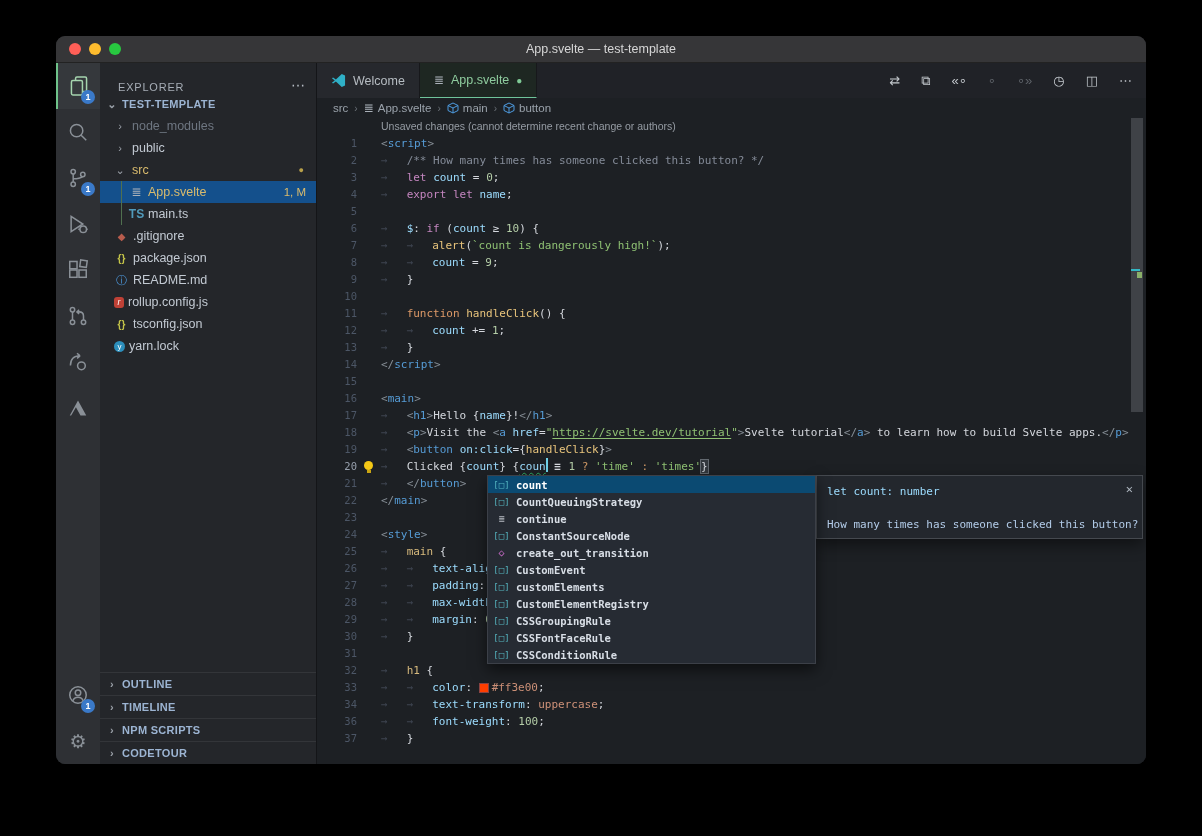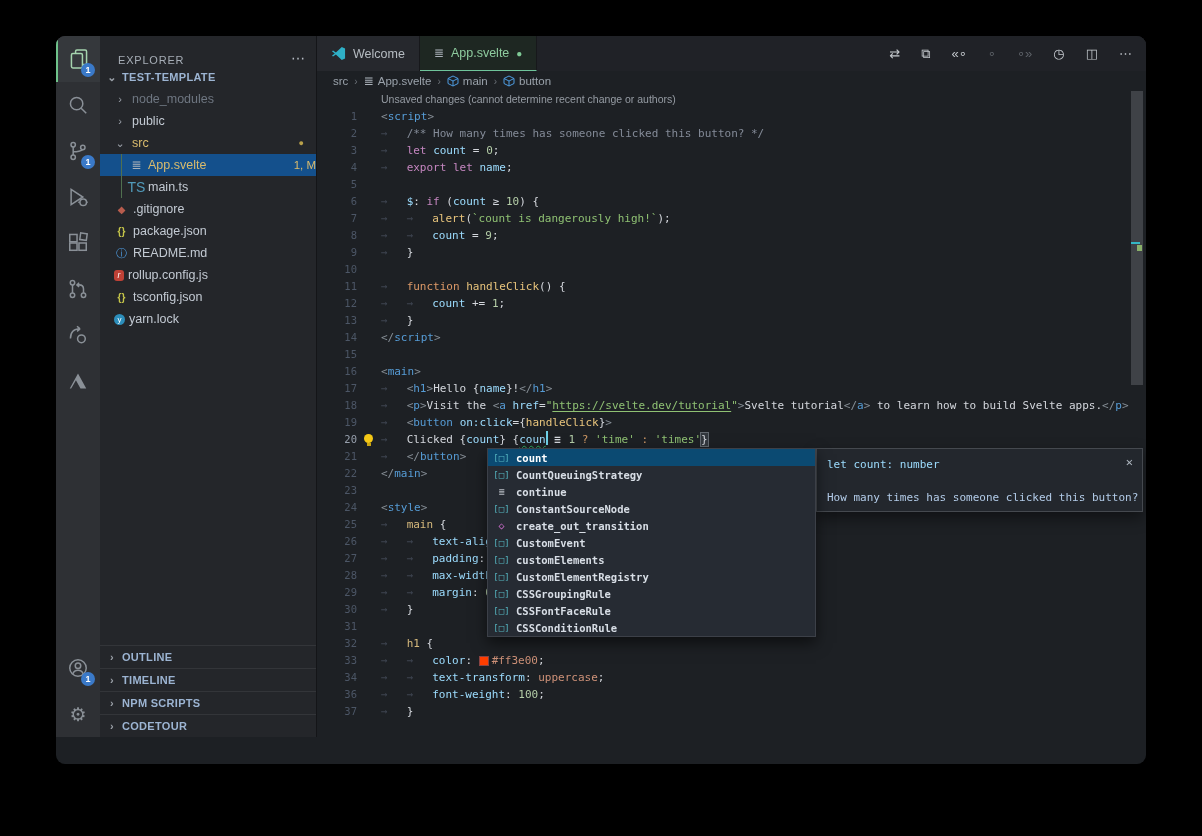--- a/index.html
+++ b/index.html
@@ -27,25 +27,25 @@
   .proj-row{height:22px;display:flex;align-items:center;font-weight:bold;font-size:11px;color:#9cb4d2;padding-left:6px;gap:4px;letter-spacing:.3px;}
   .chev{color:#9aa0a8;width:12px;text-align:center;display:inline-block;font-size:11px;}
   .files{position:relative;}
   .frow{height:22px;display:flex;align-items:center;font-size:12.5px;position:relative;padding-left:14px;}
   .frow .chev{margin-right:2px;}
   .frow.child{padding-left:29px;}
   .frow.selected{background:#14508c;}
   .frow .flabel{margin-left:4px;}
   .frow.dim .flabel{color:#6e7681;}
   .frow.mod .flabel{color:#d9bb6d;}
-  .fbadge{margin-left:auto;color:#d9bb6d;font-size:11.5px;}
+  .fbadge{margin-left:auto;margin-right:10px;color:#d9bb6d;font-size:11.5px;}
   .fdot{margin-left:auto;margin-right:12px;color:#b8a04a;font-size:9px;}
   .fic{width:15px;display:inline-flex;justify-content:center;align-items:center;flex:none;font-size:11px;}
   .ic-lines{color:#aab1b9;font-size:12px;}
-  .ic-ts{color:#519aba;font-weight:normal;font-size:14px;font-family:"Liberation Sans",sans-serif;}
+  .ic-ts{color:#519aba;font-weight:bold;font-size:12px;font-family:"Liberation Sans",sans-serif;}
   .ic-braces{color:#c5c549;font-weight:bold;font-size:10px;}
   .ic-info{color:#4e9be0;font-size:11px;}
   .ic-rollup{background:#bf4136;color:#fff;border-radius:3px;width:10px;height:11px;font-size:8.5px;font-style:italic;display:inline-flex;align-items:center;justify-content:center;}
   .ic-git{color:#b85c4d;font-size:10px;}
   .ic-yarn{background:#2c8ebb;color:#fff;border-radius:50%;width:11px;height:11px;font-size:8px;display:inline-flex;align-items:center;justify-content:center;}
   .guide{position:absolute;left:21px;width:1px;background:#50704f;}
   .sb-sections{margin-top:auto;}
   .section{height:22px;display:flex;align-items:center;gap:4px;padding-left:6px;font-weight:bold;font-size:11px;color:#9cb4d2;border-top:1px solid rgba(255,255,255,.07);letter-spacing:.3px;}
   
   .editor{flex:1;display:flex;flex-direction:column;background:#1d2024;position:relative;min-width:0;}
@@ -106,20 +106,28 @@
   .docs .dbody{position:absolute;left:10px;top:42px;color:#b3cce9;font-size:11px;}
   
   .vscroll{position:absolute;right:3px;top:0;width:12px;height:294px;background:rgba(118,124,130,.38);}
   .ovr-cyan{position:absolute;right:6px;top:151px;width:9px;height:2px;background:#33b7c4;}
   .ovr-green{position:absolute;right:4px;top:154px;width:5px;height:6px;background:#8ab06a;}
 </style>
 </head>
 <body>
 
 <div class="window">
+  <div class="titlebar">
+    <div class="lights">
+      <span class="light l-red"></span>
+      <span class="light l-yellow"></span>
+      <span class="light l-green"></span>
+    </div>
+    <span>App.svelte — test-template</span>
+  </div>
 
   <div class="main">
 
     <div class="activitybar">
       <div class="ab-item active">
         <svg width="22" height="22" viewBox="0 0 16 16">
             <rect x="5.5" y="1.5" width="8" height="10.5" rx="1"></rect>
             <rect x="2.5" y="4" width="8" height="10.5" rx="1" fill="#35383c"></rect>
           </svg>
         <span class="badge">1</span>

